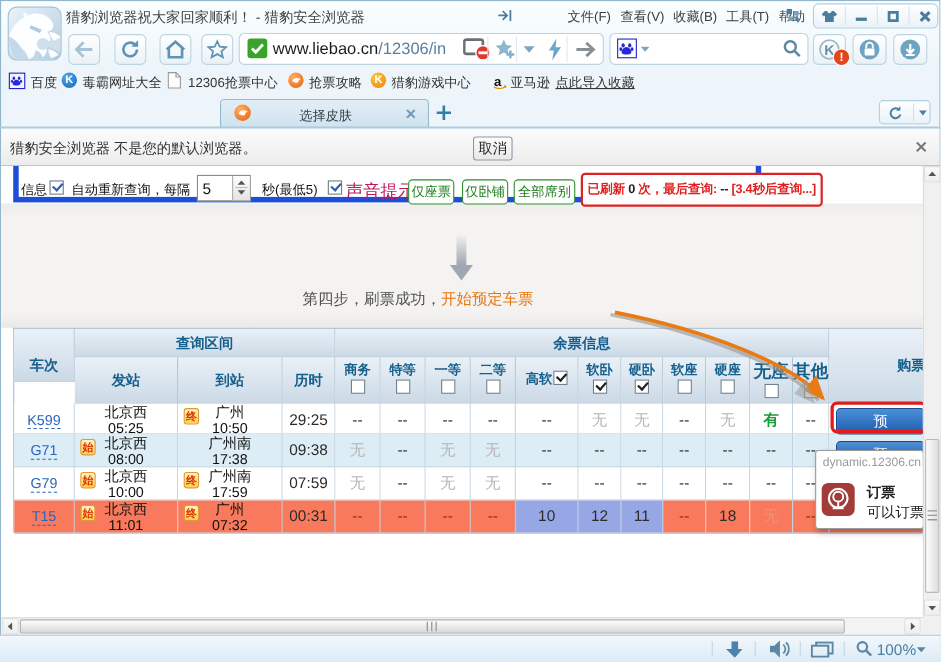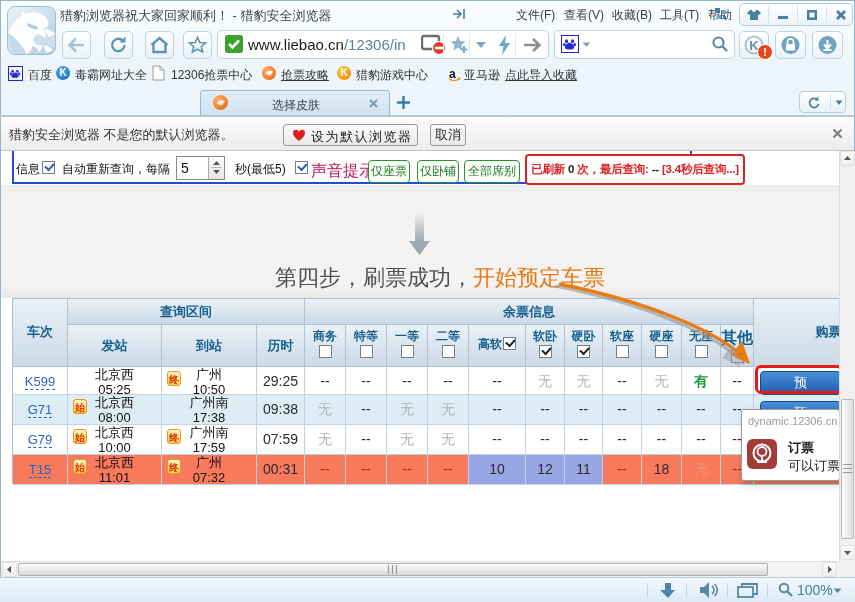--- a/index.html
+++ b/index.html
@@ -25,21 +25,21 @@
 #tabbar{position:absolute;left:0;top:88px;width:855px;height:29px;}
 #tabline{position:absolute;left:0;top:115px;width:855px;height:2px;background:#aecbdc;}
 .tab{position:absolute;top:2px;height:26px;border:1px solid #93b9cf;border-bottom:none;border-radius:4px 4px 0 0;box-sizing:border-box;font-size:12px;color:#38414a;}
 #tab1{left:7px;width:186px;background:linear-gradient(#ffffff,#f4fafd);z-index:3;height:28px;}
 #tab2{left:200px;width:190px;background:linear-gradient(#e2eef6,#cfe2ee);}
 
 #notif{position:absolute;left:1px;top:117px;width:853px;height:34px;background:linear-gradient(#fcfcfc,#ececec);border-bottom:1px solid #c3c3c3;box-sizing:border-box;font-size:13px;color:#333;}
 .nbtn{position:absolute;top:7px;height:22px;background:linear-gradient(#fdfdfd,#e8e8e8);border:1px solid #8e9aa6;border-radius:3px;box-sizing:border-box;font-size:13px;color:#222;text-align:center;}
 
 #page{position:absolute;left:1px;top:151px;width:838px;height:410px;background:#fff;overflow:hidden;}
-#ctr{position:absolute;left:11px;top:-8px;width:680px;height:41px;border:2px solid #1d4ed8;background:#fff;box-sizing:border-box;}
+#ctr{position:absolute;left:11px;top:-8px;width:680px;height:41px;border:5px solid #1d4ed8;background:#fff;box-sizing:border-box;}
 #midsec{position:absolute;left:0;top:34px;width:838px;height:113px;background:linear-gradient(#ededeb,#f4f3f1 12%,#f4f3f1 88%,#e9e8e6);}
 .greenb{position:absolute;top:15px;height:23px;border:1px solid #2e8f2e;border-radius:4px;background:#fcfffc;color:#1d7a1d;font-size:12px;text-align:center;line-height:21px;box-sizing:border-box;}
 #redbox{position:absolute;left:511px;top:9px;width:220px;height:31px;border:2px solid #dd2222;border-radius:4px;background:#fff;color:#e02020;font-weight:bold;font-size:11.5px;line-height:26px;white-space:nowrap;text-align:center;box-sizing:border-box;letter-spacing:-0.2px;}
 
 #tbl{position:absolute;left:11px;top:147px;width:827px;height:186px;border-top:1px solid #a8bccc;border-left:1px solid #a8bccc;box-sizing:border-box;}
 .hc{position:absolute;background:linear-gradient(#eaf1f7,#cbd9e6);border-right:1px solid #aec2d2;border-bottom:1px solid #aec2d2;box-sizing:border-box;color:#155f8d;font-weight:bold;font-size:13px;text-align:center;}
 .cell{position:absolute;border-right:1px solid #c3d2de;border-bottom:1px solid #c3d2de;box-sizing:border-box;font-size:14px;color:#2b2b2b;text-align:center;}
 .cb{display:inline-block;width:13px;height:13px;background:#fff;border:1px solid #6f7f8c;box-sizing:border-box;position:relative;}
 .cb.ck:after{content:"";position:absolute;left:2px;top:1px;width:7px;height:4px;border-left:2px solid #222;border-bottom:2px solid #222;transform:rotate(-48deg);}
 .cb.bl:after{border-color:#2f5fae;}
@@ -211,21 +211,21 @@
 <svg class="abs" style="left:152px;top:5px" width="13" height="16" viewBox="0 0 13 16">
       <path d="M1 1 H8 L12 5 V15 H1 Z" fill="#fdfdfd" stroke="#999" stroke-width="1"></path>
       <path d="M8 1 V5 H12" fill="none" stroke="#999"></path>
     </svg>
 <div class="bmk" style="left:171px;">12306抢票中心</div>
 <div class="abs" style="left:262px;top:6px;width:14px;height:14px;border-radius:50%;background:radial-gradient(circle at 35% 30%,#ffb066,#e85d04);">
       <svg width="14" height="14" viewBox="0 0 14 14">
         <path d="M3.5 7.5 C5 4.5 9 4 11.5 6 C10 6.5 9 7.5 9 9 C7 9.7 4.8 9 3.5 7.5 Z" fill="#fff" opacity=".95"></path>
       </svg>
     </div>
-<div class="bmk" style="left:281px;text-decoration:underline;">抢票攻略</div>
+<div class="bmk" style="left:281px;">抢票攻略</div>
 <div class="abs" style="left:337px;top:6px;width:14px;height:14px;border-radius:50%;background:radial-gradient(circle at 35% 30%,#ffc93c,#f07c00);color:#fff;font-size:10px;font-weight:bold;text-align:center;line-height:14px;">K</div>
 <div class="bmk" style="left:356px;">猎豹游戏中心</div>
 <div class="abs" style="left:447px;top:7px;width:14px;height:14px;">
       <svg width="14" height="14" viewBox="0 0 14 14">
         <text x="2" y="11" font-size="12" font-weight="bold" fill="#111">a</text>
         <path d="M2 12 C5 14 10 14 12.5 11.5 M11.2 11 l1.6 0.3 -0.5 1.6" stroke="#e88a00" stroke-width="1.1" fill="none"></path>
       </svg>
     </div>
 <div class="bmk" style="left:464px;">亚马逊</div>
 <div class="bmk" style="left:505px;text-decoration:underline;">点此导入收藏</div>
@@ -254,26 +254,20 @@
 <div class="abs" style="left:30px;top:2px;width:1px;height:16px;background:#cfe0ea;"></div>
 <svg class="abs" style="left:35px;top:8px" width="8" height="6" viewBox="0 0 8 6">
         <path d="M0.5 0.5 L4 5 7.5 0.5 Z" fill="#4a7e9e"></path>
       </svg>
 </div>
 </div>
 <div id="tabline"></div>
 
 <div id="notif">
 <div class="abs" style="left:8px;top:9px;">猎豹安全浏览器 不是您的默认浏览器。</div>
-<div class="nbtn" style="left:282px;width:135px;">
-      <svg class="abs" style="left:8px;top:4px" width="14" height="13" viewBox="0 0 14 13">
-        <path d="M7 12 C3 9 1 6.5 1 4 a3 3 0 0 1 6-0.5 A3 3 0 0 1 13 4 C13 6.5 11 9 7 12 Z" fill="#e02020"></path>
-      </svg>
-      <span style="position:absolute;left:27px;top:3px;letter-spacing:1.5px;">设为默认浏览器</span>
-    </div>
 <div class="nbtn" style="left:429px;width:36px;line-height:20px;">取消</div>
 <svg class="abs" style="left:831px;top:11px" width="11" height="11" viewBox="0 0 11 11">
       <path d="M1.5 1.5 L9.5 9.5 M9.5 1.5 L1.5 9.5" stroke="#777" stroke-width="1.8"></path>
     </svg>
 </div>
 
 <div id="page">
  <div id="midsec"></div>
  <div id="ctr">
   <div class="abs" style="left:2px;top:16px;font-size:12px;color:#111;">信息</div>
@@ -301,29 +295,29 @@
  <svg class="abs" style="left:407px;top:63px" width="24" height="42" viewBox="0 0 24 42">
       <defs>
         <linearGradient id="ga" x1="0" y1="0" x2="0" y2="1">
           <stop offset="0" stop-color="#efefed"></stop>
           <stop offset="1" stop-color="#9fa7b2"></stop>
         </linearGradient>
       </defs>
       <rect x="7" y="0" width="9" height="27" fill="url(#ga)"></rect>
       <path d="M1 27 H22 L11.5 41 Z" fill="#9fa7b2"></path>
     </svg>
- <div class="abs" style="left:274px;top:112px;font-size:22px;color:#4f4f4f;">第四步，刷票成功，<span style="color:#e87610;">开始预定车票</span></div>
+ <div class="abs" style="left:274px;top:112px;font-size:14px;color:#4f4f4f;">第四步，刷票成功，<span style="color:#e87610;">开始预定车票</span></div>
  <svg class="abs" style="left:550px;top:120px;z-index:7" width="210" height="100" viewBox="0 0 210 100">
       <path d="M8 13 C89 29 169 59 197 91" fill="none" stroke="#9a9a9a" stroke-width="3" opacity=".65" transform="translate(-4,2)"></path>
       <path d="M8 13 C89 29 169 59 197 91" fill="none" stroke="#e87b13" stroke-width="3.5"></path>
       <path d="M199 93 L180 84 191 70 Z" fill="#e87b13"></path>
       <path d="M195 95 L176 86 187 72 Z" fill="#9a9a9a" opacity=".55" transform="translate(-5,1)"></path>
     </svg>
  <div id="tbl">
-      <div class="hc" style="left: 0px; top: 0px; width: 55px; height: 68px;">
+      <div class="hc" style="left: 0px; top: 0px; width: 55px; height: 48px;">
         <div style="margin-top:24px">车次</div>
       </div>
       <div class="hc" style="left: 55px; top: 0px; width: 237px; height: 26px;">
         <div style="margin-top:4px">查询区间</div>
       </div>
       <div class="hc" style="left: 292px; top: 0px; width: 449px; height: 26px;">
         <div style="margin-top:4px">余票信息</div>
       </div>
       <div class="hc" style="left: 149px; top: 26px; width: 95px; height: 42px;">
         <div style="margin-top:12px">到站</div>
@@ -338,21 +332,21 @@
       <div class="hc" style="left: 333px; top: 26px; width: 41px; height: 42px; font-size: 12px;"><div style="margin-top:3px">特等</div><span class="cb"></span></div>
       <div class="hc" style="left: 374px; top: 26px; width: 41px; height: 42px; font-size: 12px;"><div style="margin-top:3px">一等</div><span class="cb"></span></div>
       <div class="hc" style="left: 415px; top: 26px; width: 41px; height: 42px; font-size: 12px;"><div style="margin-top:3px">二等</div><span class="cb"></span></div>
       <div class="hc" style="left: 456px; top: 26px; width: 57px; height: 42px; font-size: 12px;">
         <div style="margin-top:11px;white-space:nowrap;">高软<span class="cb ck" style="vertical-align:-2px;margin-left:1px;"></span></div>
       </div>
       <div class="hc" style="left: 513px; top: 26px; width: 39px; height: 42px; font-size: 12px;"><div style="margin-top:3px">软卧</div><span class="cb ck"></span></div>
       <div class="hc" style="left: 552px; top: 26px; width: 38px; height: 42px; font-size: 12px;"><div style="margin-top:3px">硬卧</div><span class="cb ck"></span></div>
       <div class="hc" style="left: 590px; top: 26px; width: 39px; height: 42px; font-size: 12px;"><div style="margin-top:3px">软座</div><span class="cb"></span></div>
       <div class="hc" style="left: 629px; top: 26px; width: 40px; height: 42px; font-size: 12px;"><div style="margin-top:3px">硬座</div><span class="cb"></span></div>
-      <div class="hc" style="left: 669px; top: 26px; width: 39px; height: 42px; font-size: 12px;"><div style="margin-top:3px">无座</div><span class="cb"></span></div>
+      <div class="hc" style="left: 669px; top: 26px; width: 39px; height: 42px; font-size: 16px;"><div style="margin-top:3px">无座</div><span class="cb"></span></div>
       <div class="hc" style="left: 708px; top: 26px; width: 33px; height: 42px; font-size: 16px;"><div style="margin-top:3px">其他</div><span class="cb"></span></div>
       <div class="hc" style="left: 741px; top: 0px; width: 150px; height: 68px;">
         <div style="margin-top:24px">购票</div>
       </div>
       <div class="cell" style="left: 0px; top: 68px; width: 55px; height: 28px; background: rgb(255, 255, 255);">
         <div style="margin-top:6px"><span class="lnk">K599</span></div>
       </div>
       <div class="cell" style="left: 55px; top: 68px; width: 94px; height: 28px; background: rgb(255, 255, 255);">
         <div class="st" style="margin-top:0px;padding-top:0px;line-height:15px;">
           <div style="margin-top:0">北京西</div>

